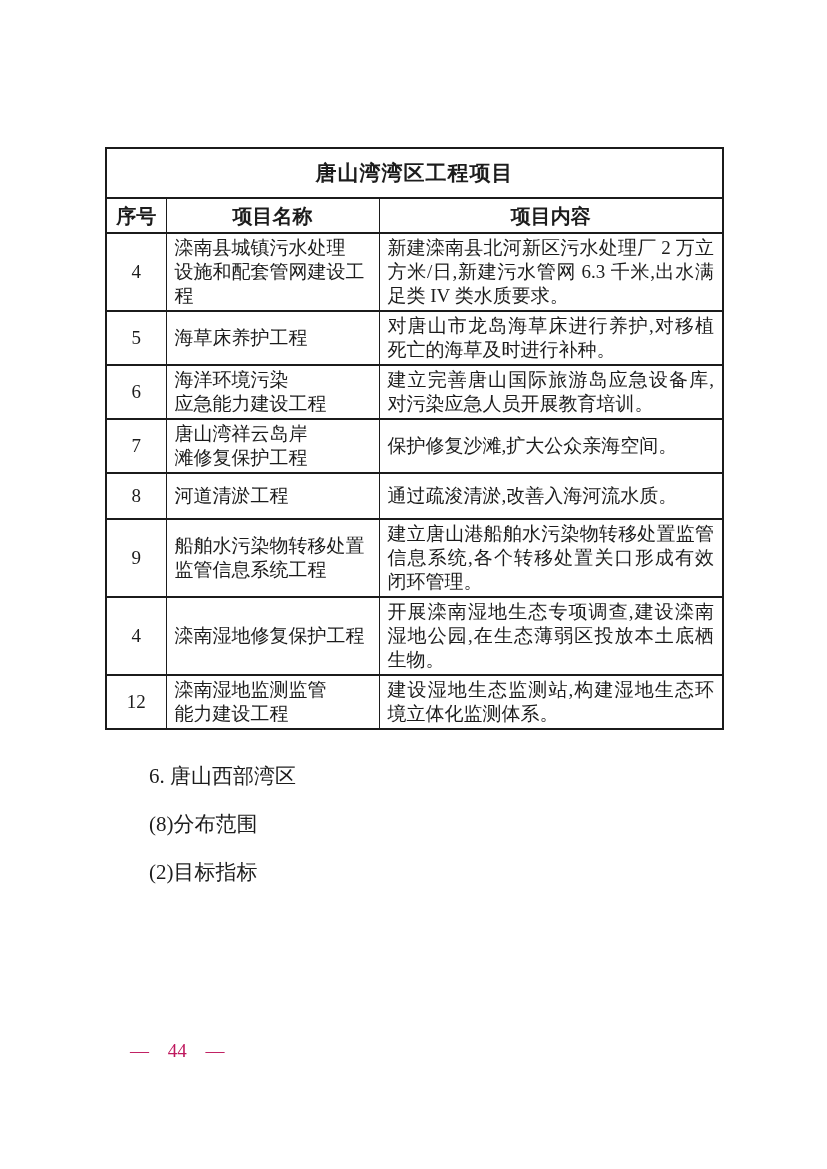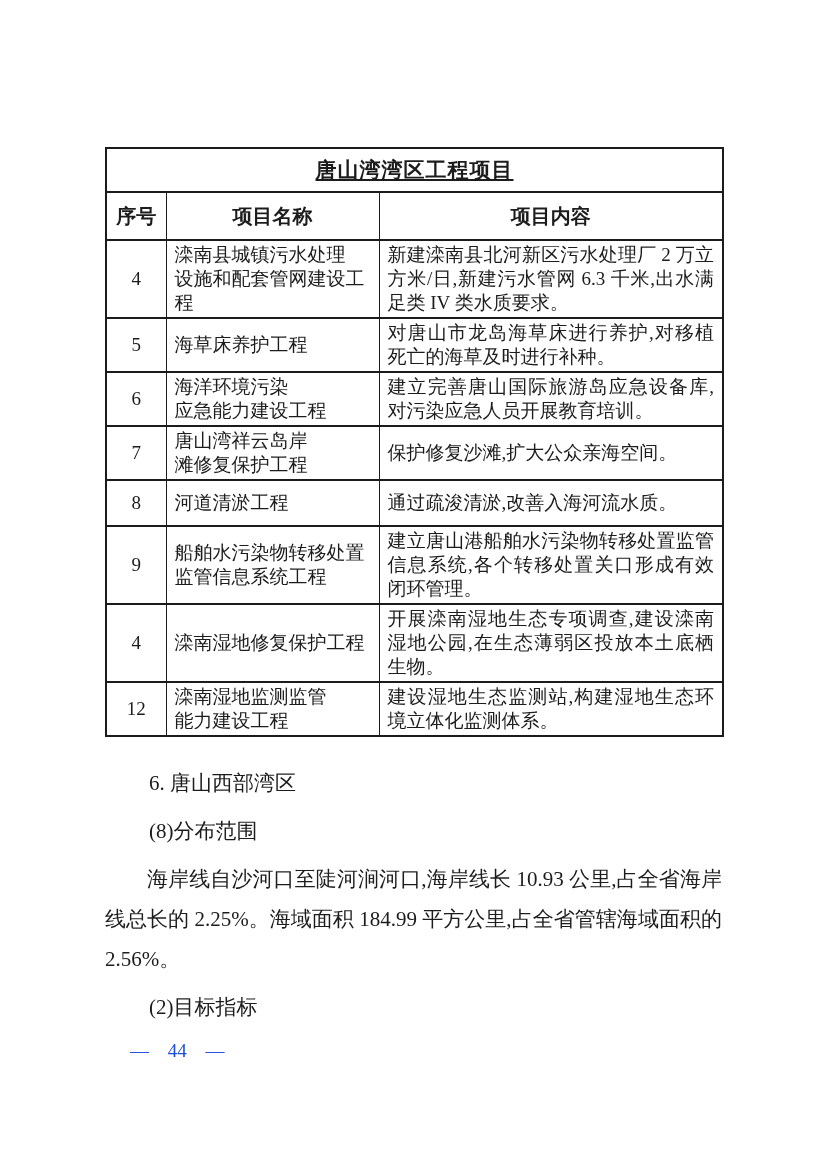--- a/index.html
+++ b/index.html
@@ -30,28 +30,28 @@
   table.project-table th{
     border:1px solid #1b1b1b;
     border-top-width:2px;
     border-bottom-width:2px;
     vertical-align:middle;
     font-size:19px;
     line-height:24px;
     padding:2px 8px;
     box-sizing:border-box;
   }
-  tr.title-row{height:44px;text-decoration:underline;}
+  tr.title-row{height:50px;}
   tr.title-row th{
     font-size:21px;
     font-weight:bold;
     text-align:center;
     letter-spacing:1px;
   }
-  tr.header-row{height:48px;}
+  tr.header-row{height:35px;}
   tr.header-row th{
     font-size:20px;
     font-weight:bold;
     text-align:center;
   }
   tr.data-row{height:46px;}
   td.no-cell{text-align:center;}
   td.name-cell{
     text-align:left;
     white-space:pre-line;
@@ -70,21 +70,21 @@
     margin-top:8px;
     text-indent:2em;
     text-align:justify;
     text-justify:inter-ideograph;
   }
   
   .page-footer{
     position:absolute;
     left:130px;top:1040px;
     font-size:19px;
-    color:#1d4ed8;
+    color:#be185d;
     word-spacing:14px;
   }
 </style>
 </head>
 <body>
 
 <div class="page">
   <div class="content">
 
     <table class="project-table">
@@ -155,19 +155,18 @@
         <td class="no-cell">12</td>
         <td class="name-cell">滦南湿地监测监管
 能力建设工程</td>
         <td class="content-cell">建设湿地生态监测站,构建湿地生态环境立体化监测体系。</td>
       </tr>
     </tbody>
     </table>
 
     <div class="bodytext section-heading">6. 唐山西部湾区</div>
     <div class="bodytext sub-heading">(8)分布范围</div>
-    <div class="bodytext paragraph">海岸线自沙河口至陡河涧河口,海岸线长 10.93 公里,占全省海岸线总长的 2.25%。海域面积 184.99 平方公里,占全省管辖海域面积的 2.56%。</div>
     <div class="bodytext sub-heading">(2)目标指标</div>
 
   </div>
 
   <div class="page-footer">— 44 —</div>
 </div>
 
 </body></html>

